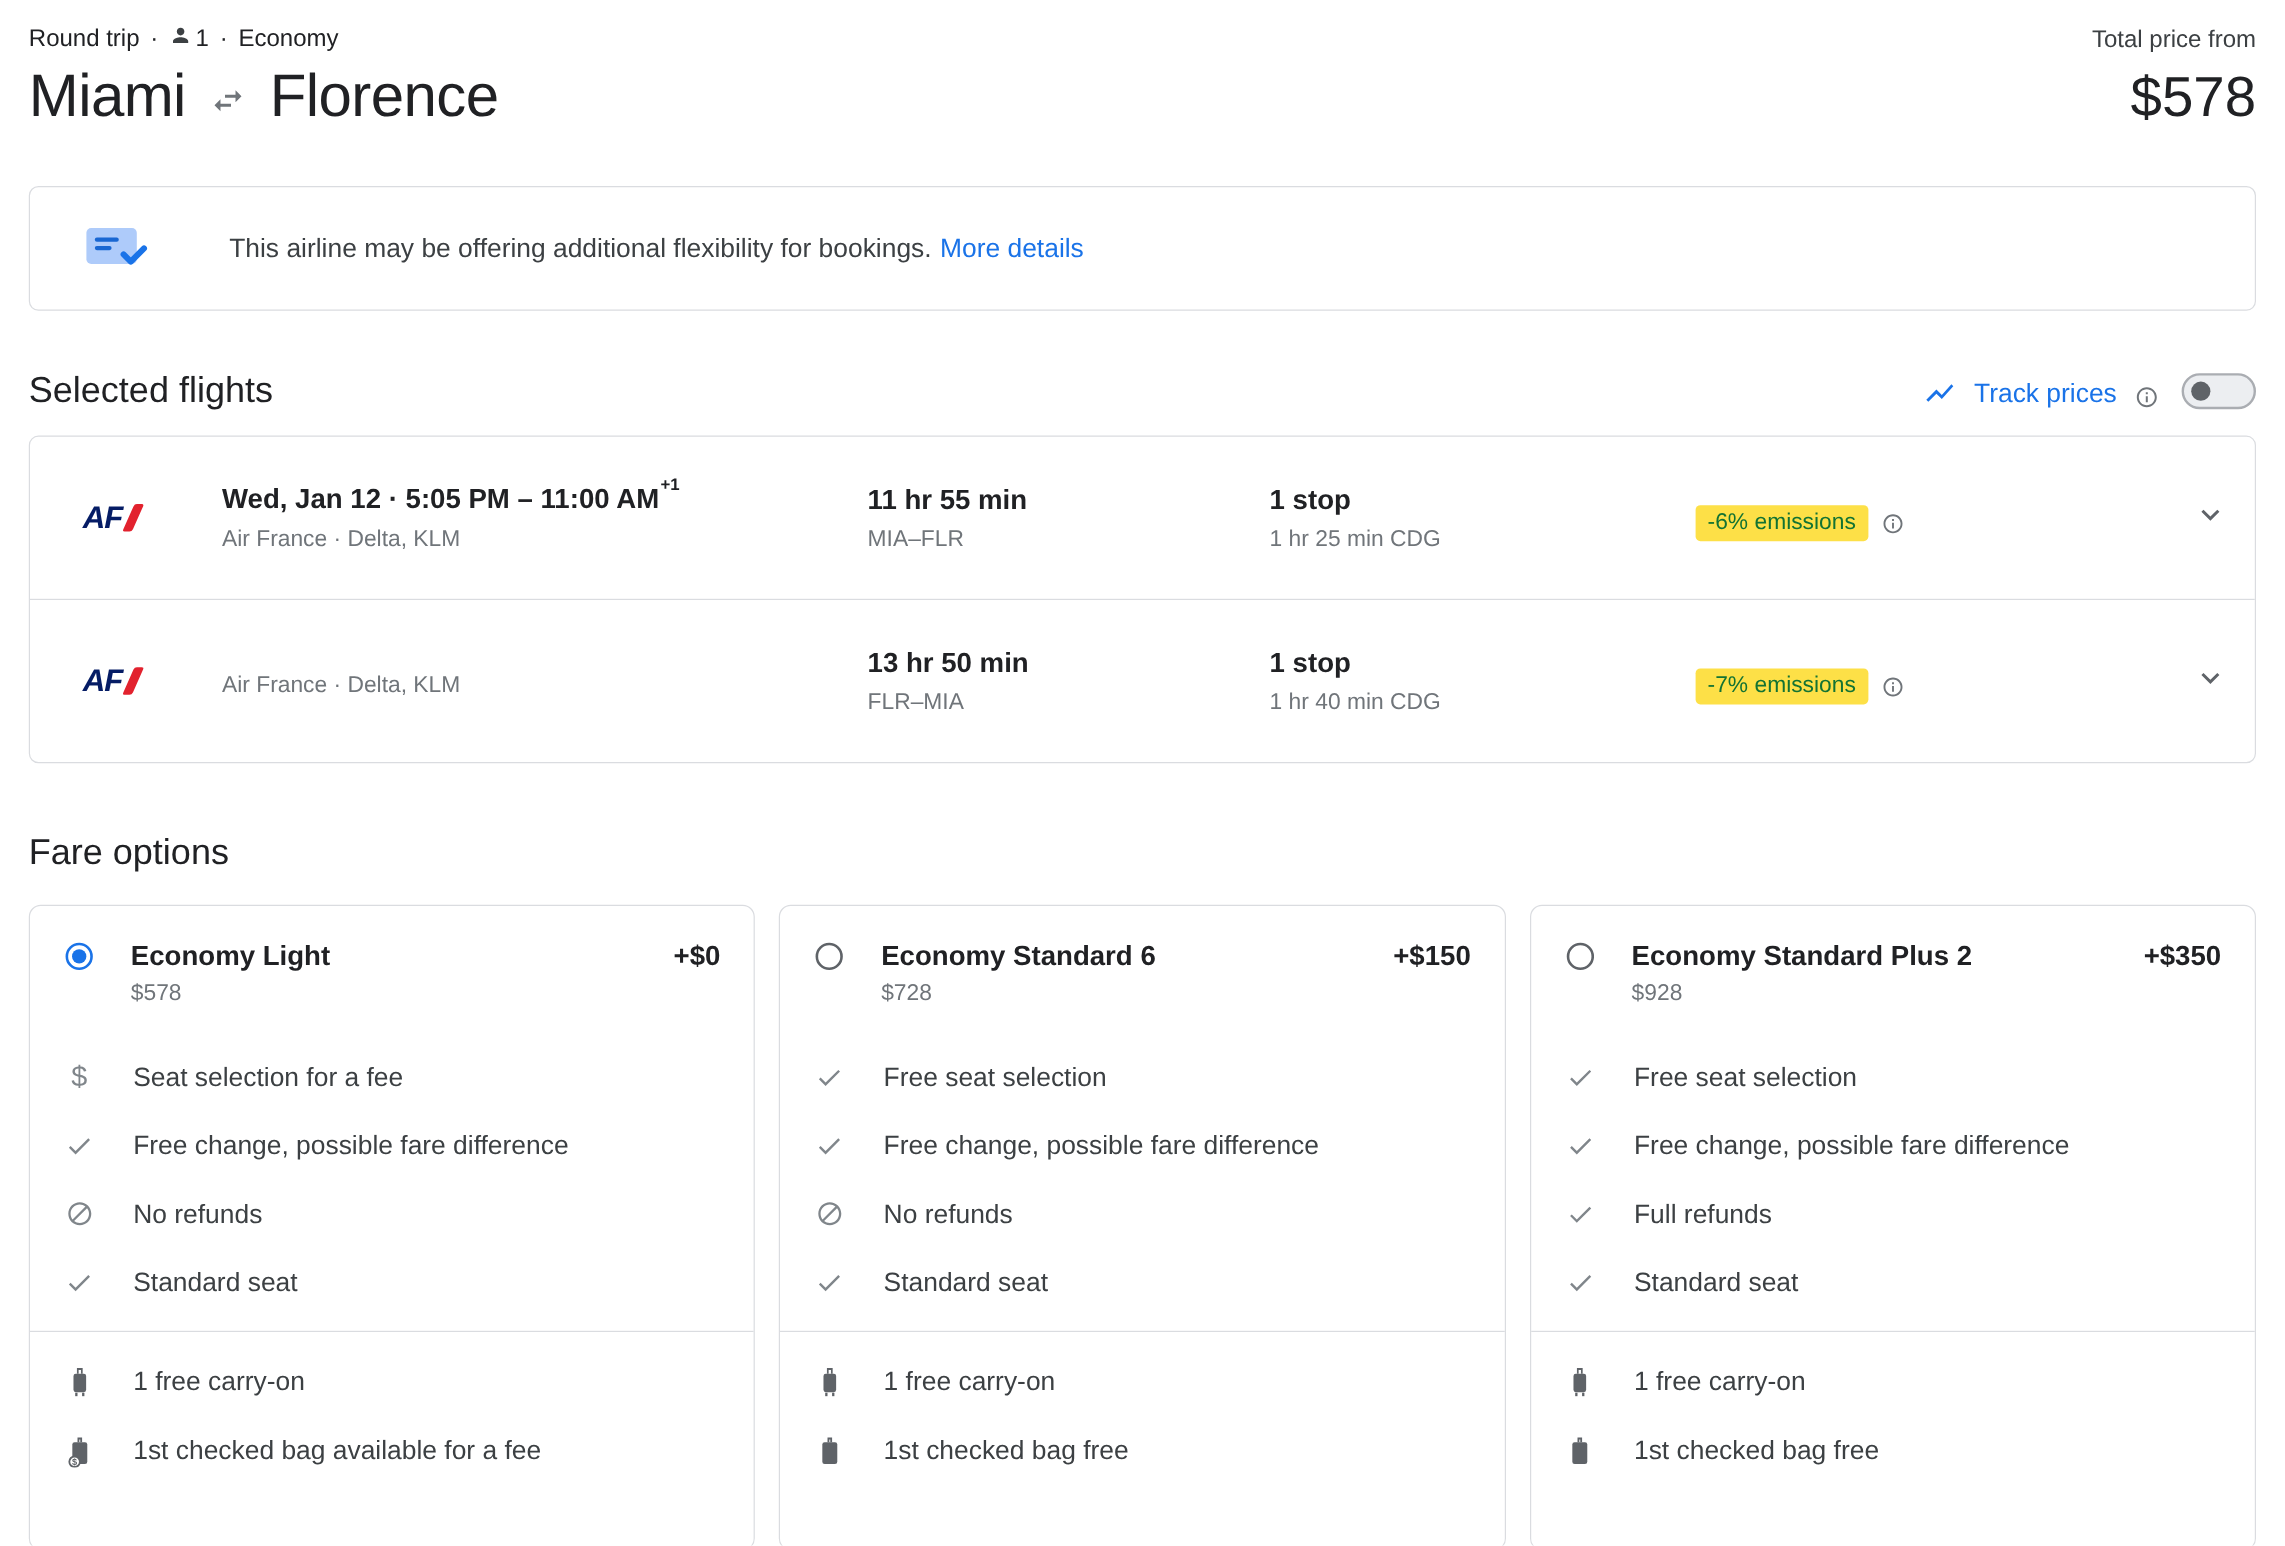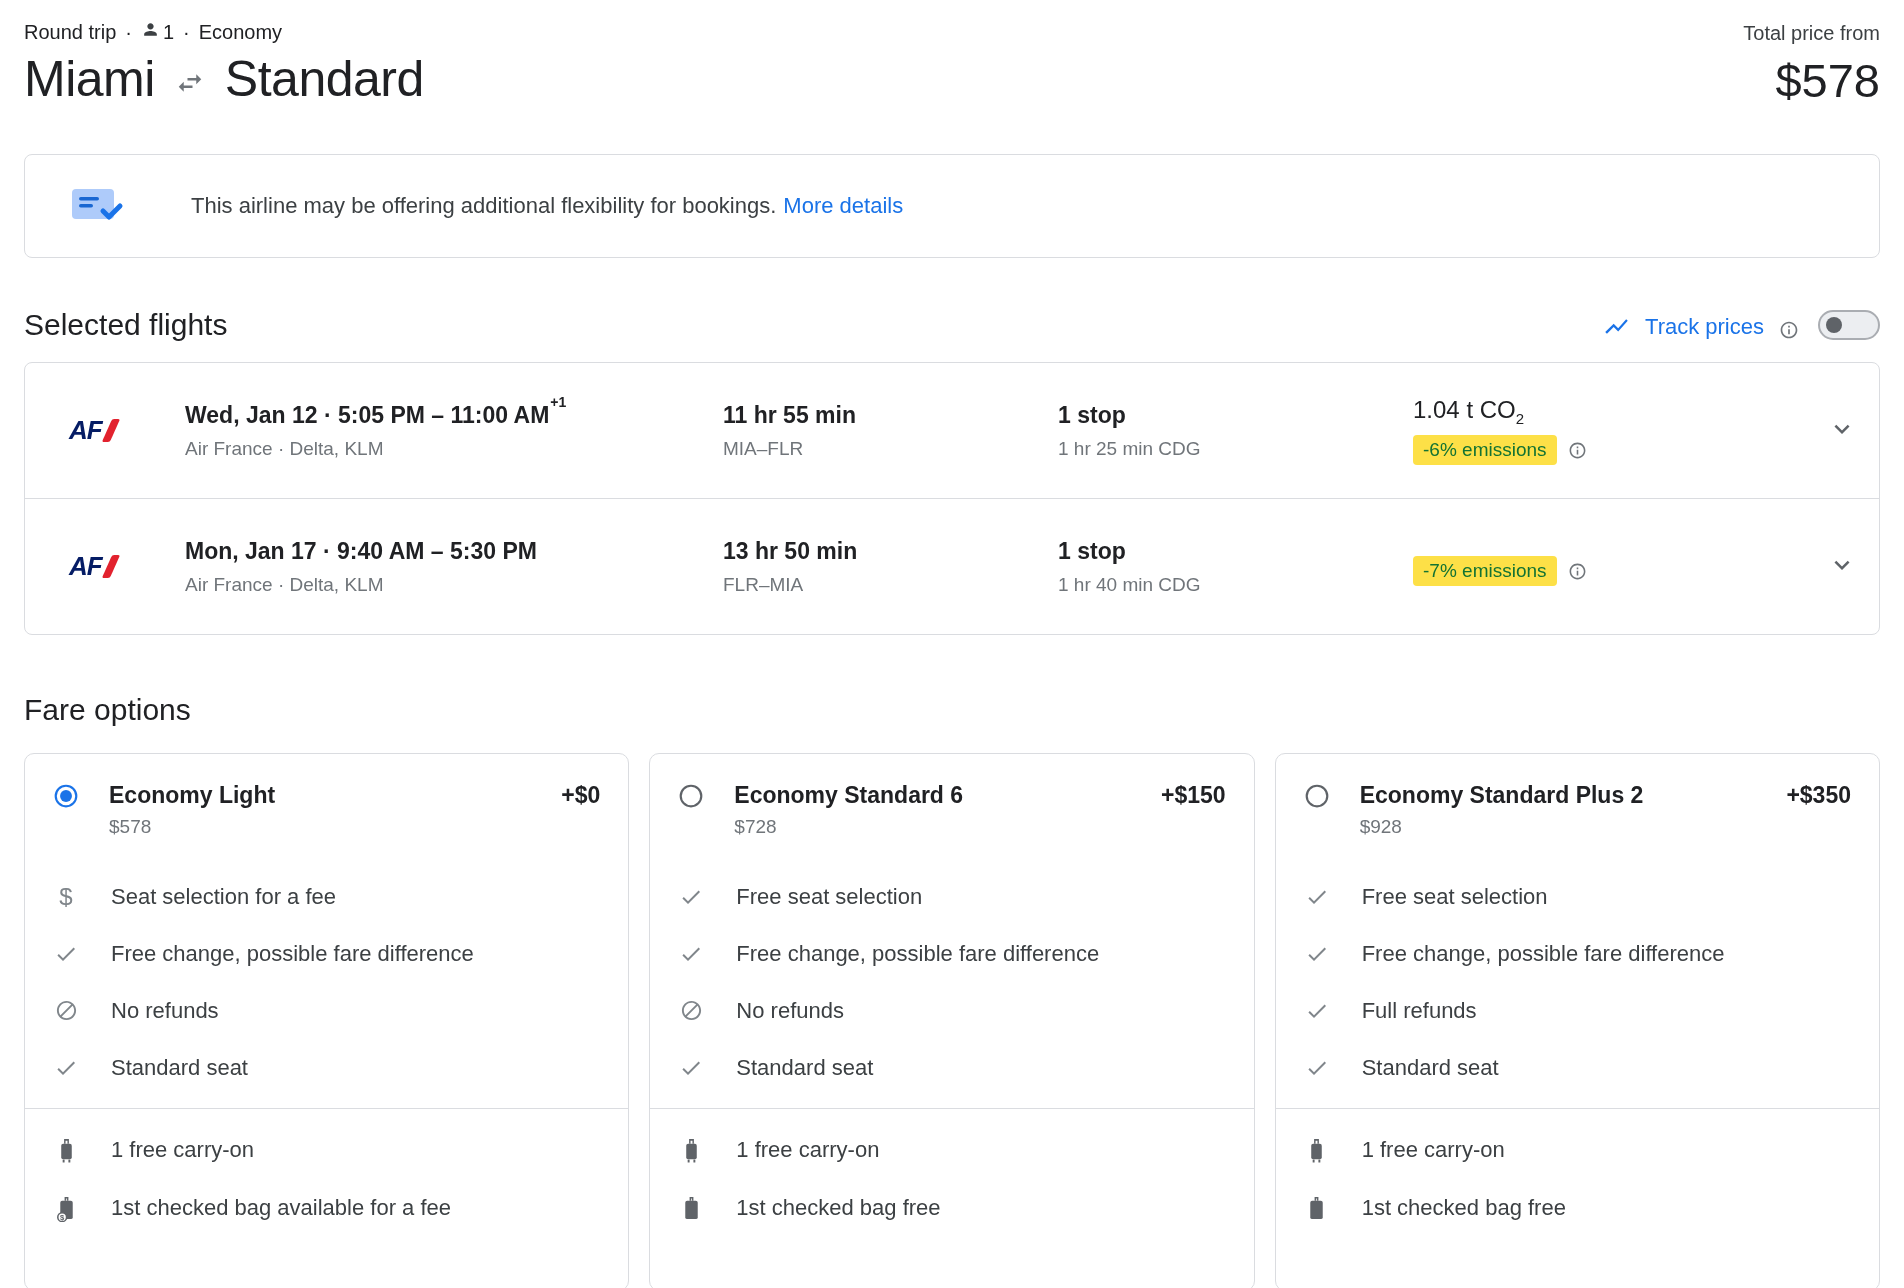--- a/index.html
+++ b/index.html
@@ -107,21 +107,21 @@
         <span>·</span>
         <span>Economy</span>
       </div>
       <div class="route-title">
         <h1>Miami</h1>
         <span class="swap">
           <svg viewBox="0 0 24 24" width="30" height="30" fill="#70757a">
               <path d="M6.99 11L3 15l3.99 4v-3H14v-2H6.99v-3zM21 9l-3.99-4v3H10v2h7.01v3L21 9z"></path>
             </svg>
         </span>
-        <h1>Standard</h1>
+        <h1>Florence</h1>
       </div>
     </div>
     <div class="price-col">
       <div class="total-label">Total price from</div>
       <div class="total-price">$578</div>
     </div>
   </header>
 
   <div class="banner">
     <span class="banner-icon">
@@ -172,21 +172,20 @@
       </div>
       <div class="dur-col">
         <div class="line1">11 hr 55 min</div>
         <div class="line2">MIA–FLR</div>
       </div>
       <div class="stops-col">
         <div class="line1">1 stop</div>
         <div class="line2">1 hr 25 min CDG</div>
       </div>
       <div class="co2-col">
-        <div class="line1 co2-line"><span>1.04 t CO</span><sub>2</sub></div>
         <div class="em-line">
           <span class="badge">-6% emissions</span>
           <span class="icon-btn">
             <svg viewBox="0 0 24 24" width="19" height="19" fill="#70757a">
                 <path d="M12 2C6.48 2 2 6.48 2 12s4.48 10 10 10 10-4.48 10-10S17.52 2 12 2zm0 18c-4.41 0-8-3.59-8-8s3.59-8 8-8 8 3.59 8 8-3.59 8-8 8zm-1-13h2v2h-2zm0 4h2v6h-2z"></path>
               </svg>
           </span>
         </div>
       </div>
       <div class="chev-col">
@@ -201,21 +200,20 @@
     <div class="divider"></div>
 
     <div class="flight-row">
       <div class="logo-col">
         <span class="af-logo">
             <span class="af-text">AF</span>
             <span class="af-slash"></span>
           </span>
       </div>
       <div class="main-col">
-        <div class="line1"><span>Mon, Jan 17  ·  9:40 AM – 5:30 PM</span><sup class="dayplus"></sup></div>
         <div class="line2">Air France · Delta, KLM</div>
       </div>
       <div class="dur-col">
         <div class="line1">13 hr 50 min</div>
         <div class="line2">FLR–MIA</div>
       </div>
       <div class="stops-col">
         <div class="line1">1 stop</div>
         <div class="line2">1 hr 40 min CDG</div>
       </div>

